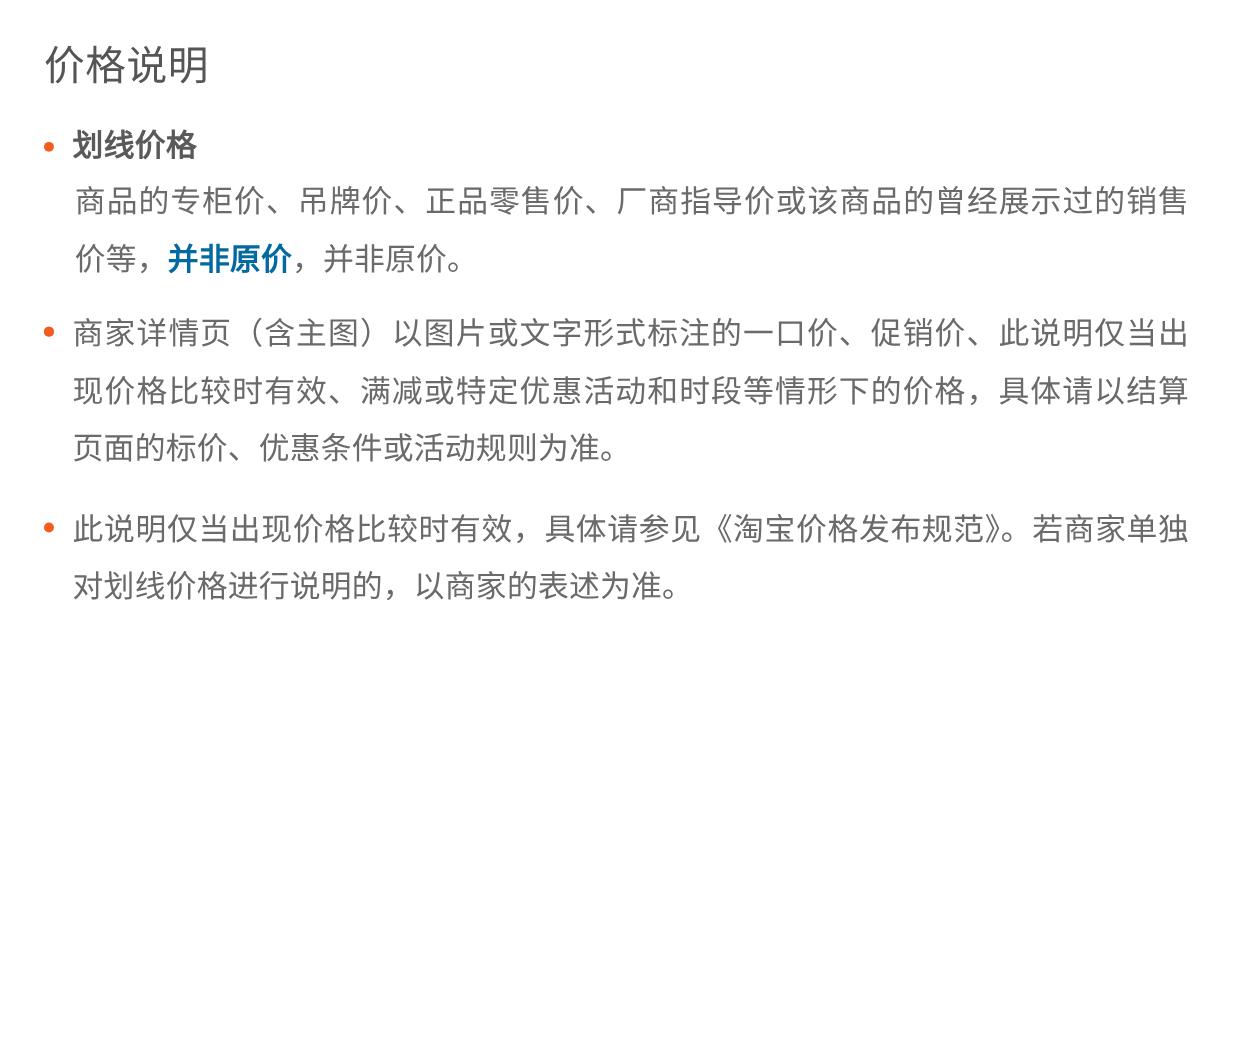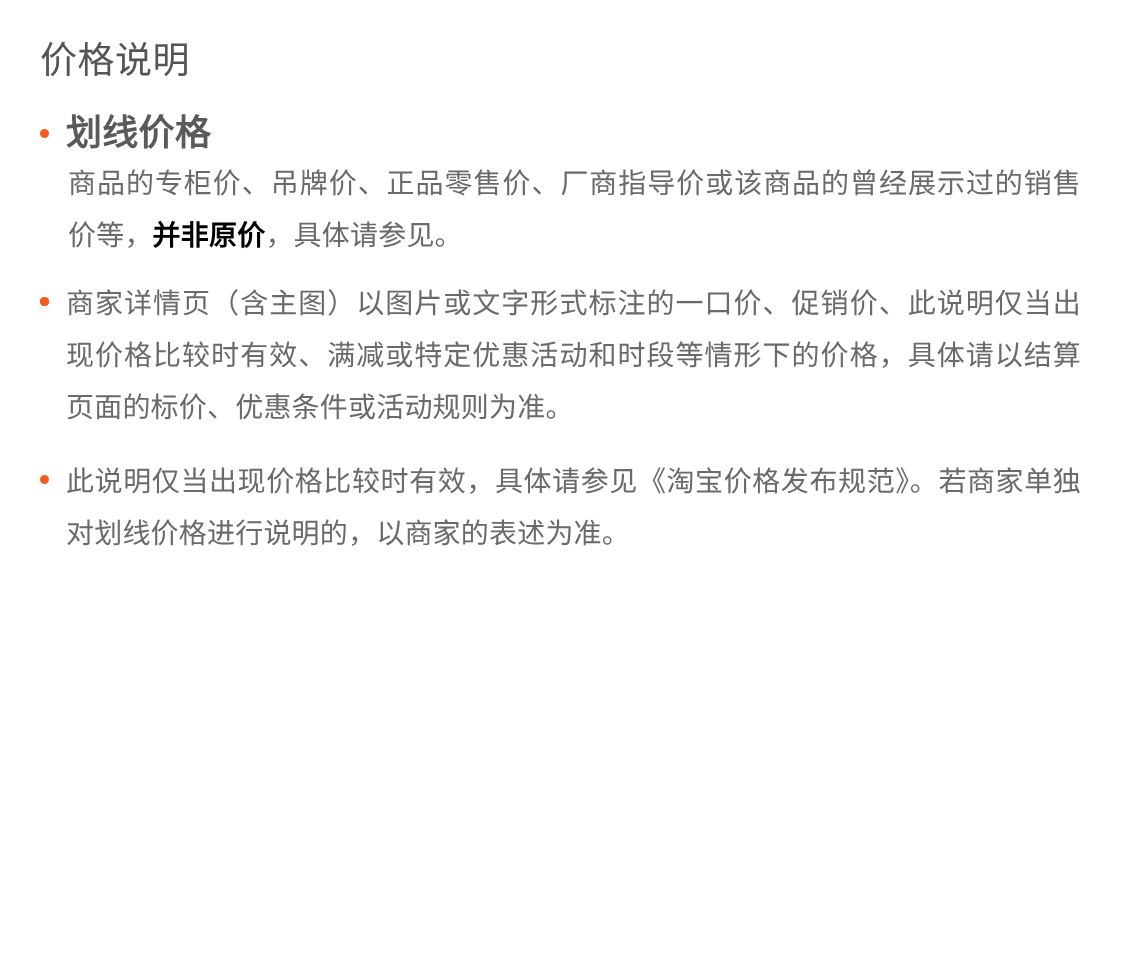--- a/index.html
+++ b/index.html
@@ -47,21 +47,21 @@
   .bullet {
     position: absolute;
     left: 4px;
     top: 17px;
     width: 9px;
     height: 9px;
     border-radius: 50%;
     background: #f25c1f;
   }
   .section-heading {
-    font-size: 36px;
+    font-size: 28px;
     line-height: 46px;
     font-weight: 700;
     color: #5a5a5a;
     margin: 0 0 2px 0;
     letter-spacing: 0.3px;
   }
   .section-body {
     font-size: 28px;
     line-height: 52px;
     color: #6a6a6a;
@@ -82,37 +82,37 @@
     margin-left: 0;
   }
   .section.heading-block .bullet {
     top: 19px;
   }
   .section.heading-block .section-body {
     margin-left: 2px;
   }
   b, strong {
     font-weight: 700;
-    color: #000000;
+    color: #0369a1;
   }
 </style>
 </head>
 <body>
 
 <div class="page">
 
   <h1 class="page-title">价格说明</h1>
 
   <ul class="section-list">
 
     <li class="section heading-block">
       <span class="bullet"></span>
       <h2 class="section-heading">划线价格</h2>
       <p class="section-body">
-        <span>商品的专柜价、吊牌价、正品零售价、厂商指导价或该商品的曾经展示过的销售价等，</span><b>并非原价</b><span>，具体请参见。</span>
+        <span>商品的专柜价、吊牌价、正品零售价、厂商指导价或该商品的曾经展示过的销售价等，</span><b>并非原价</b><span>，并非原价。</span>
       </p>
     </li>
 
     <li class="section heading-block">
       <span class="bullet"></span>
     </li>
 
     <li class="section plain">
       <span class="bullet"></span>
       <p class="section-body">商家详情页（含主图）以图片或文字形式标注的一口价、促销价、此说明仅当出现价格比较时有效、满减或特定优惠活动和时段等情形下的价格，具体请以结算页面的标价、优惠条件或活动规则为准。</p>

